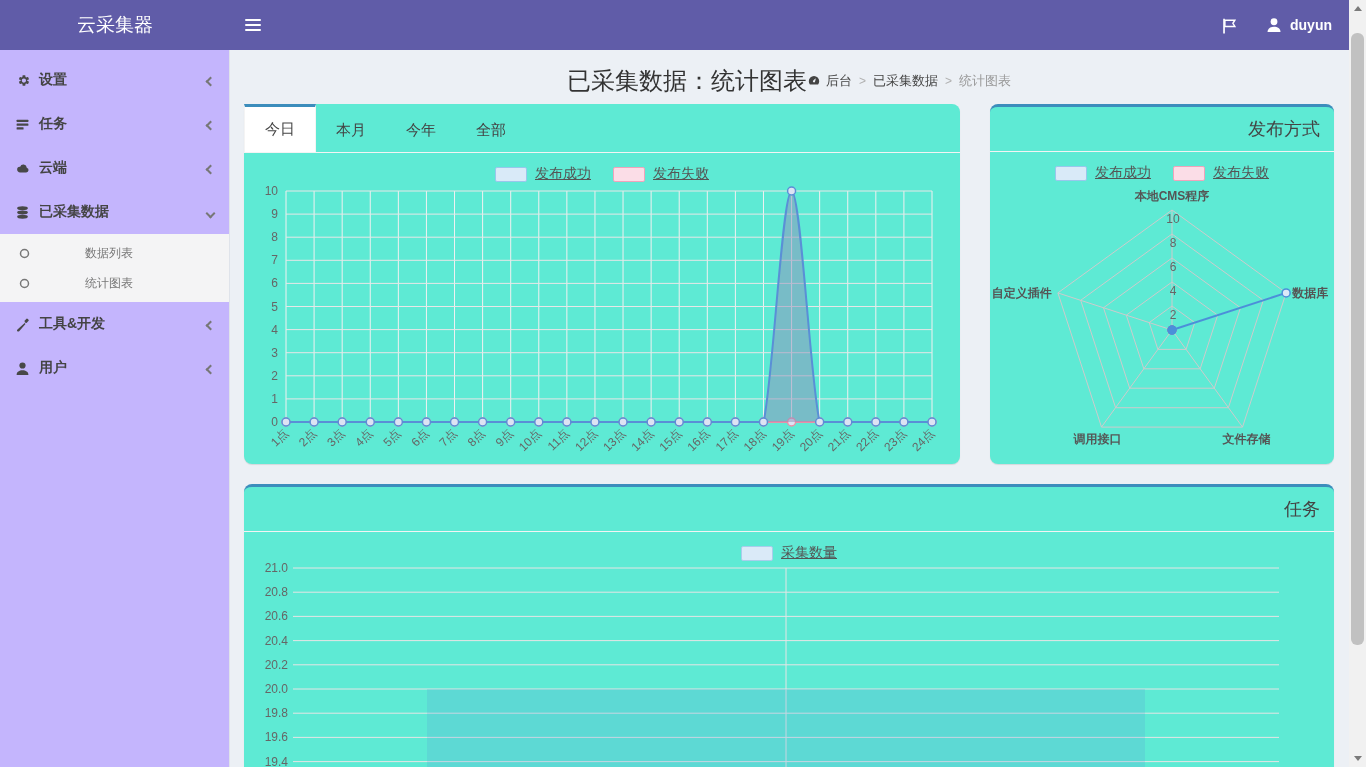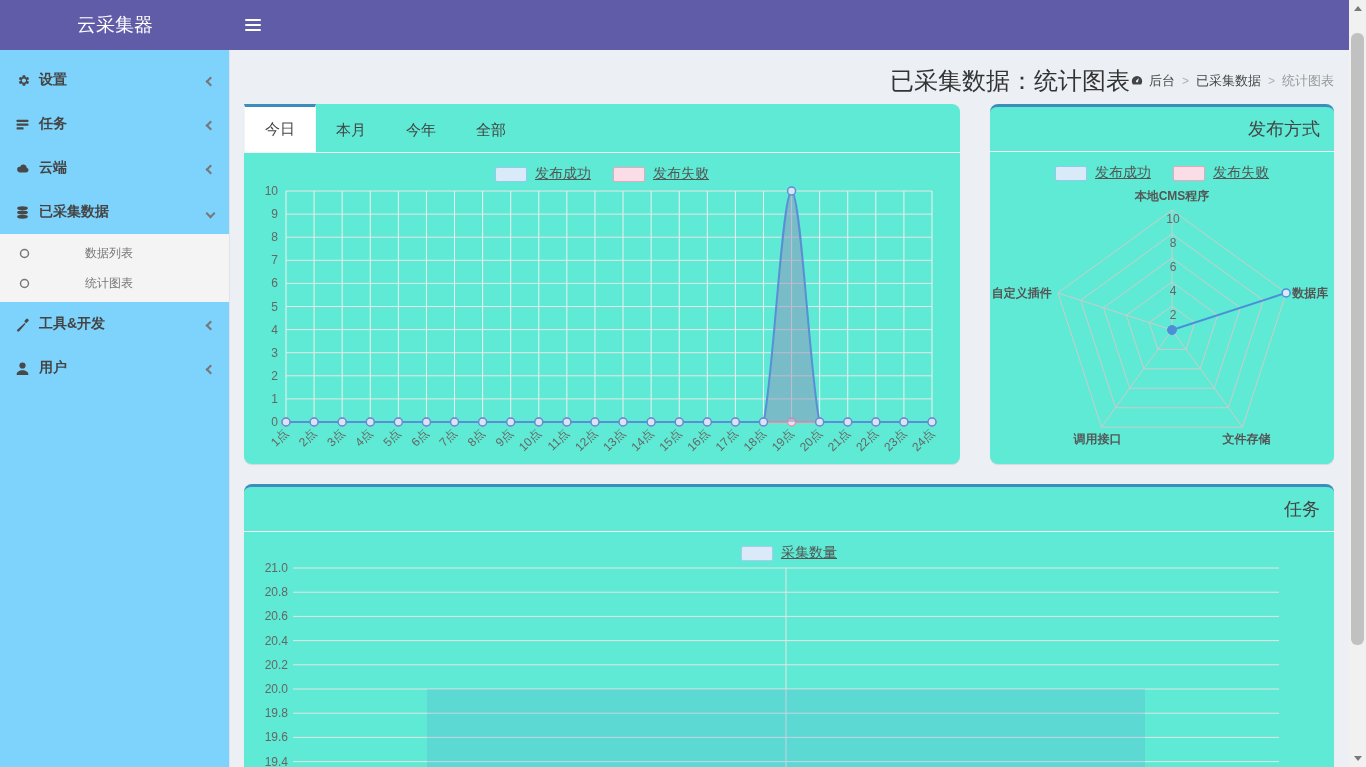--- a/index.html
+++ b/index.html
@@ -9,34 +9,34 @@
   
   .topbar { position:absolute; left:0; top:0; width:1366px; height:50px; background:#605ca8; z-index:5; display:flex; }
   .brand { width:230px; height:50px; display:flex; align-items:center; justify-content:center; color:#fff; font-size:19px; }
   .hamburger { width:45px; height:50px; display:flex; flex-direction:column; align-items:center; justify-content:center; gap:3px; cursor:pointer; }
   .hamburger span { display:block; width:16px; height:2px; background:#fff; border-radius:1px; }
   .topbar-right { margin-left:auto; display:flex; align-items:center; gap:28px; padding-right:34px; }
   .flag-btn, .user-btn { display:flex; align-items:center; gap:8px; color:#fff; cursor:pointer; height:50px; }
   .user-btn span { font-size:14px; font-weight:bold; }
 
   
-  .sidebar { position:absolute; left:0; top:50px; bottom:0; width:230px; background:#7dd3fc; border-right:1px solid #dfe3ea; z-index:4; padding-top:8px; }
+  .sidebar { position:absolute; left:0; top:50px; bottom:0; width:230px; background:#c4b5fd; border-right:1px solid #dfe3ea; z-index:4; padding-top:8px; }
   .menu-item { display:flex; align-items:center; height:44px; padding:0 15px; color:#444; font-size:14px; font-weight:bold; cursor:pointer; }
   .menu-item .mi-icon { width:24px; display:flex; align-items:center; }
   .menu-item .chevron { margin-left:auto; color:#777; }
   .submenu { background:#f4f4f5; padding:4px 0; }
   .submenu-item { display:flex; align-items:center; height:30px; padding:0 15px 0 18px; color:#777; font-size:12px; cursor:pointer;gap:43px; }
   .submenu-item .mi-icon { width:24px; display:flex; align-items:center; }
   .chev { display:inline-block; width:7px; height:7px; border-right:2px solid #777; border-bottom:2px solid #777; }
   .chev.left { transform:rotate(135deg); }
   .chev.down { transform:rotate(45deg); margin-top:-3px; }
 
   
   .main { position:absolute; left:230px; top:50px; right:17px; bottom:0; background:#ecf0f5; overflow:hidden; padding:10px 15px 0 14px; }
-  .content-header { display:flex; align-items:center; justify-content:flex-end; height:42px; margin-bottom:2px; }
+  .content-header { display:flex; align-items:center; justify-content:center; height:42px; margin-bottom:2px; }
   .page-title { font-size:24px; font-weight:normal; color:#333; }
   .breadcrumb { display:flex; align-items:center; gap:7px; font-size:13px; }
   .breadcrumb a { color:#444; text-decoration:none; display:flex; align-items:center; gap:5px; cursor:pointer; }
   .breadcrumb .sep { color:#b0b0b0; font-size:12px; }
   .breadcrumb .active { color:#999; }
 
   .row1 { display:flex; gap:30px; }
   .box { background:#5eead4; border-radius:8px; box-shadow:0 1px 1px rgba(0,0,0,0.1); }
   .accent-top { border-top:3px solid #3c8dbc; }
   .box-header { padding:10px 14px; border-bottom:1px solid #f4f4f4; font-size:18px; color:#444;text-align:right; }
@@ -65,20 +65,35 @@
 </style>
 </head>
 <body>
 
 <div class="topbar">
   <div class="brand">云采集器</div>
   <div class="hamburger">
     <span></span>
       <span></span>
       <span></span>
+  </div>
+  <div class="topbar-right">
+    <div class="flag-btn">
+      <svg width="17" height="17" viewBox="0 0 14 14">
+        <path d="M2.5 1.5v12" stroke="#fff" stroke-width="1.4" fill="none"></path>
+        <path d="M3.2 2.6h8.2l-1.6 2.6 1.6 2.6H3.2z" fill="none" stroke="#fff" stroke-width="1.2"></path>
+      </svg>
+    </div>
+    <div class="user-btn">
+      <svg width="16" height="16" viewBox="0 0 14 14">
+        <circle cx="7" cy="4.2" r="3" fill="#fff"></circle>
+        <path d="M1.3 13.2c0-3.1 2.6-4.6 5.7-4.6s5.7 1.5 5.7 4.6z" fill="#fff"></path>
+      </svg>
+      <span>duyun</span>
+    </div>
   </div>
 </div>
 
 <div class="sidebar" id="sidebar-menu">
     <a class="menu-item">
       <span class="mi-icon">
         <svg width="15" height="15" viewBox="0 0 14 14">
           <path d="M12.8 7.9l-1.4-.6c0-.2 0-.5 0-.7l1.4-.6c.2-.1.3-.3.2-.5l-.7-1.6c-.1-.2-.3-.3-.5-.2l-1.4.5c-.2-.2-.4-.3-.6-.4L9.6 2.3c0-.2-.2-.3-.4-.3H7.5c-.2 0-.4.1-.4.3l-.2 1.5c-.2.1-.4.2-.6.4l-1.4-.5c-.2-.1-.4 0-.5.2l-.7 1.6c-.1.2 0 .4.2.5l1.4.6c0 .2 0 .5 0 .7l-1.4.6c-.2.1-.3.3-.2.5l.7 1.6c.1.2.3.3.5.2l1.4-.5c.2.2.4.3.6.4l.2 1.5c0 .2.2.3.4.3h1.7c.2 0 .4-.1.4-.3l.2-1.5c.2-.1.4-.2.6-.4l1.4.5c.2.1.4 0 .5-.2l.7-1.6c.1-.2 0-.4-.2-.5zM8.3 9.1a2 2 0 1 1 0-4 2 2 0 0 1 0 4z" fill="#484848"></path>
         </svg>
       </span>

